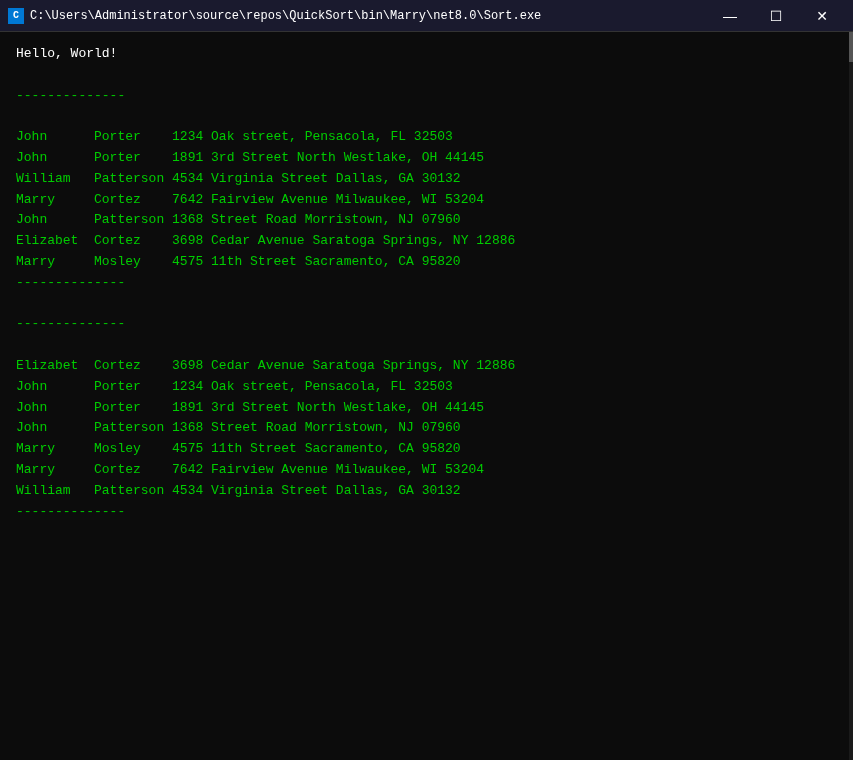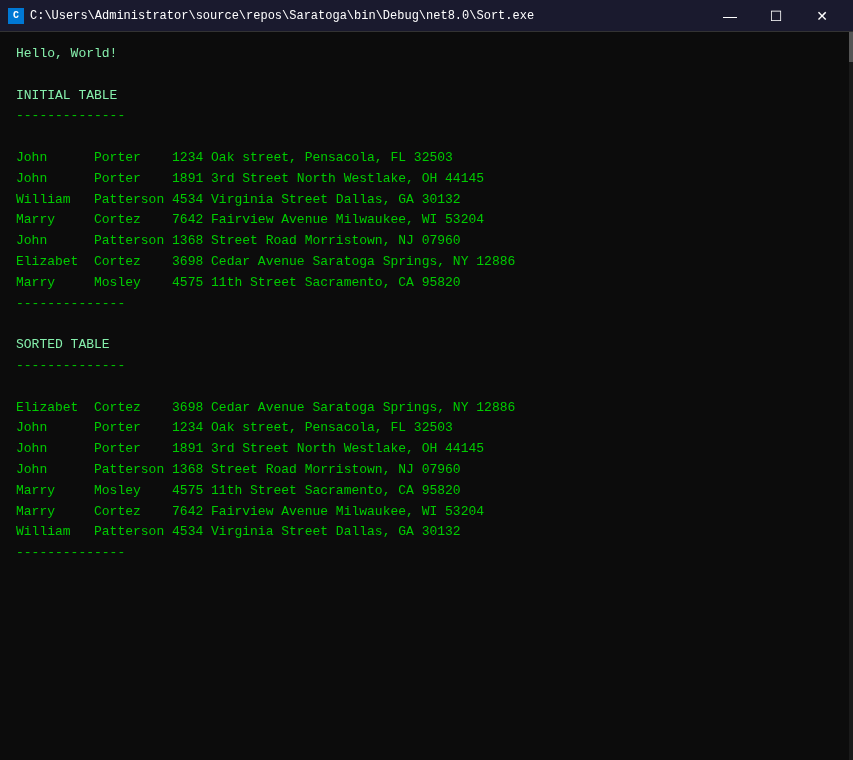--- a/index.html
+++ b/index.html
@@ -75,21 +75,21 @@
       position: relative;
     }
 
     .console-line {
       line-height: 1.6;
       white-space: pre;
       color: #00cc00;
     }
 
     .console-line.bright {
-      color: #86efac;
+      color: #ffffff;
     }
 
     .scrollbar-indicator {
       position: absolute;
       right: 0;
       top: 0;
       width: 4px;
       height: 100%;
       background: #1a1a1a;
     }
@@ -101,48 +101,46 @@
       position: absolute;
       top: 0;
     }
   </style>
 </head>
 <body>
 
 <div class="title-bar">
   <div class="title-bar-left">
     <div class="title-bar-icon">C</div>
-    <span>C:\Users\Administrator\source\repos\Saratoga\bin\Debug\net8.0\Sort.exe</span>
+    <span>C:\Users\Administrator\source\repos\QuickSort\bin\Marry\net8.0\Sort.exe</span>
   </div>
   <div class="title-bar-controls">
     <button class="title-btn">—</button>
     <button class="title-btn">☐</button>
     <button class="title-btn close">✕</button>
   </div>
 </div>
 
 <div class="console-area">
 
   <div class="console-line bright">Hello, World!</div>
   <div class="console-line">&nbsp;</div>
-  <div class="console-line bright">INITIAL TABLE</div>
   <div class="console-line">--------------</div>
   <div class="console-line">&nbsp;</div>
 
   <div class="console-line">John      Porter    1234 Oak street, Pensacola, FL 32503</div>
   <div class="console-line">John      Porter    1891 3rd Street North Westlake, OH 44145</div>
   <div class="console-line">William   Patterson 4534 Virginia Street Dallas, GA 30132</div>
   <div class="console-line">Marry     Cortez    7642 Fairview Avenue Milwaukee, WI 53204</div>
   <div class="console-line">John      Patterson 1368 Street Road Morristown, NJ 07960</div>
   <div class="console-line">Elizabet  Cortez    3698 Cedar Avenue Saratoga Springs, NY 12886</div>
   <div class="console-line">Marry     Mosley    4575 11th Street Sacramento, CA 95820</div>
 
   <div class="console-line">--------------</div>
   <div class="console-line">&nbsp;</div>
-  <div class="console-line bright">SORTED TABLE</div>
   <div class="console-line">--------------</div>
   <div class="console-line">&nbsp;</div>
 
   <div class="console-line">Elizabet  Cortez    3698 Cedar Avenue Saratoga Springs, NY 12886</div>
   <div class="console-line">John      Porter    1234 Oak street, Pensacola, FL 32503</div>
   <div class="console-line">John      Porter    1891 3rd Street North Westlake, OH 44145</div>
   <div class="console-line">John      Patterson 1368 Street Road Morristown, NJ 07960</div>
   <div class="console-line">Marry     Mosley    4575 11th Street Sacramento, CA 95820</div>
   <div class="console-line">Marry     Cortez    7642 Fairview Avenue Milwaukee, WI 53204</div>
   <div class="console-line">William   Patterson 4534 Virginia Street Dallas, GA 30132</div>

